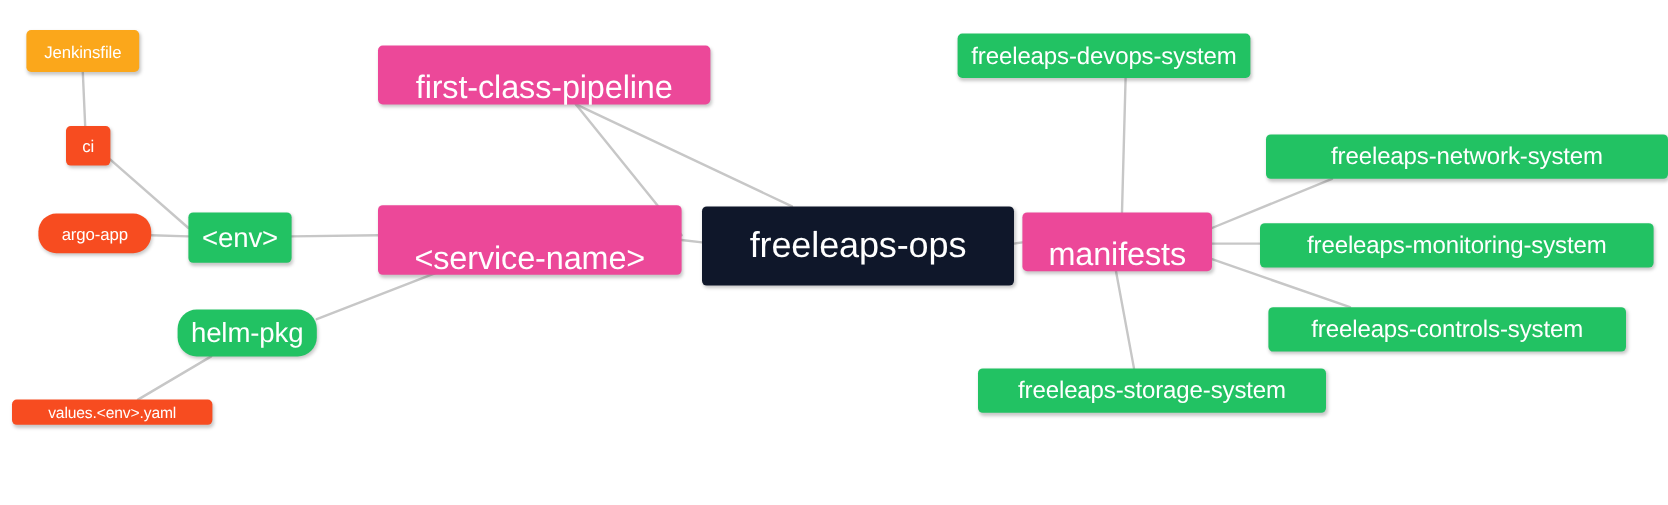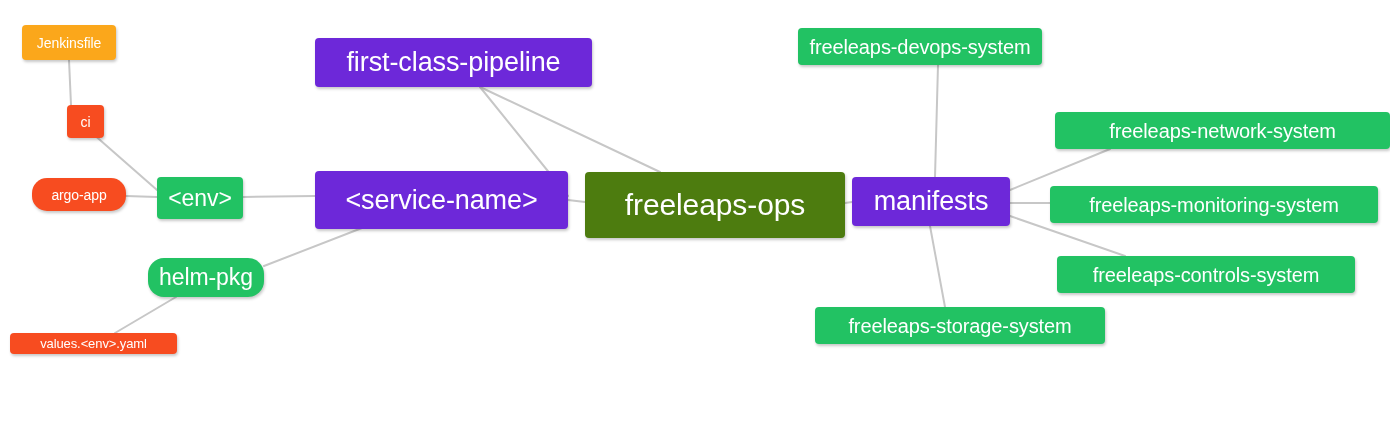--- a/index.html
+++ b/index.html
@@ -40,22 +40,22 @@
     letter-spacing: -0.1px;
     box-shadow: 1px 2px 3px rgba(0,0,0,0.22);
     cursor: pointer;
     user-select: none;
   }
   .node-label {
     display: block;
     padding: 0 2px;
   }
   
-  .c-root   { background: #4d7c0f; }
-  .c-blue   { background: #6d28d9; }
+  .c-root   { background: #0f172a; }
+  .c-blue   { background: #ec4899; align-items: flex-end; }
   .c-green  { background: #22c263; }
   .c-red    { background: #f74c20; }
   .c-orange { background: #fba71b; }
 
   
   .t-root   { font-size: 30px; }
   .t-lg     { font-size: 27px; }
   .t-md     { font-size: 23px; }
   .t-sm     { font-size: 20px; }
   .t-xs     { font-size: 14px; }
@@ -81,21 +81,21 @@
       <line x1="1010" y1="190" x2="1110" y2="149" stroke="#c7c7c7" stroke-width="2" stroke-linecap="round"></line>
       <line x1="1010" y1="203" x2="1050" y2="203" stroke="#c7c7c7" stroke-width="2" stroke-linecap="round"></line>
       <line x1="1010" y1="216" x2="1125" y2="256" stroke="#c7c7c7" stroke-width="2" stroke-linecap="round"></line>
       <line x1="930" y1="226" x2="945" y2="307" stroke="#c7c7c7" stroke-width="2" stroke-linecap="round"></line>
     </svg>
 
   <div id="node-layer">
       <div class="node c-orange t-xs" style="left: 22px; top: 25px; width: 94px; height: 35px;">
         <span class="node-label">Jenkinsfile</span>
       </div>
-      <div class="node c-red t-xs" style="left: 55px; top: 105px; width: 37px; height: 33px; margin-left: 12px;">
+      <div class="node c-red t-xs" style="left: 55px; top: 105px; width: 37px; height: 33px;">
         <span class="node-label">ci</span>
       </div>
       <div class="node c-red t-xs" style="left: 32px; top: 178px; width: 94px; height: 33px; border-radius: 15px;">
         <span class="node-label">argo-app</span>
       </div>
       <div class="node c-green t-md" style="left: 157px; top: 177px; width: 86px; height: 42px;">
         <span class="node-label">&lt;env&gt;</span>
       </div>
       <div class="node c-blue t-lg" style="left: 315px; top: 171px; width: 253px; height: 58px;">
         <span class="node-label">&lt;service-name&gt;</span>

